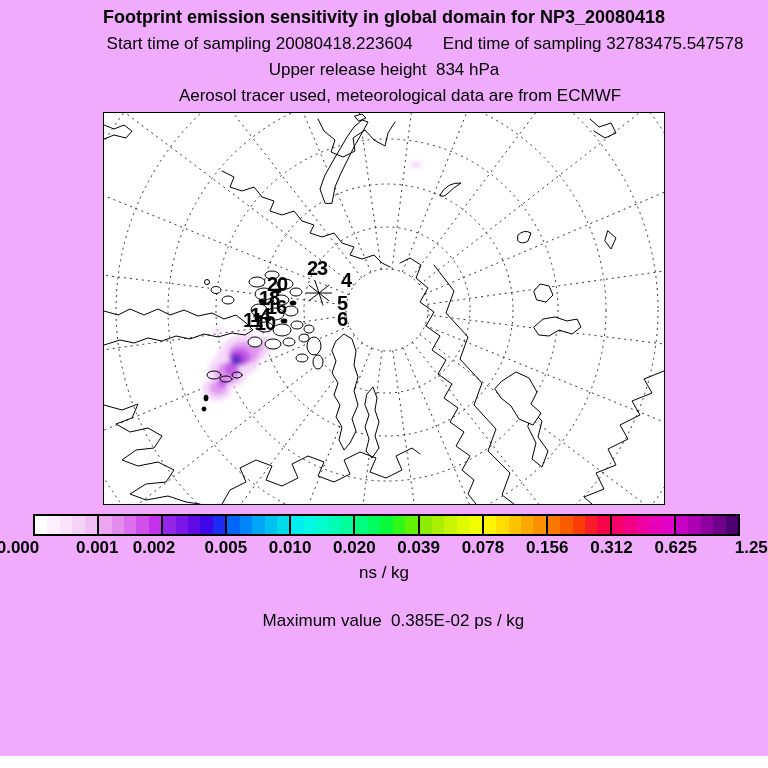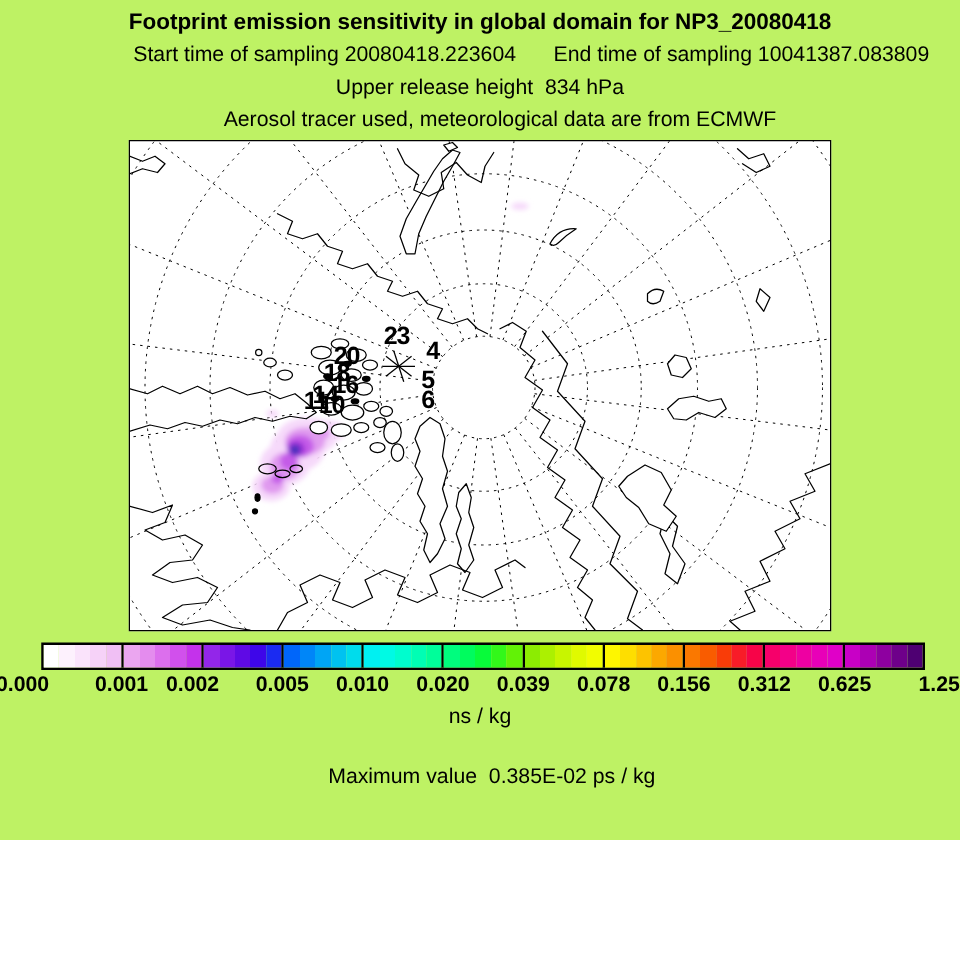--- a/index.html
+++ b/index.html
@@ -1,17 +1,17 @@
 <!DOCTYPE html>
 <html><head>
 <meta charset="utf-8">
 <style>
   html,body{margin:0;padding:0;background:#fff;}
   body{width:768px;height:768px;font-family:"Liberation Sans",sans-serif;color:#000;}
-  .page{position:relative;width:768px;height:672px;background:#bef264;overflow:hidden;}
+  .page{position:relative;width:768px;height:756px;background:#f0abfc;overflow:hidden;}
   .hdr{position:absolute;left:0;width:768px;text-align:center;line-height:1.15;}
   .hdr span{white-space:pre;}
   .title{top:7px;font-size:18px;font-weight:bold;}
   .row2{top:34px;font-size:17px;display:flex;justify-content:center;gap:30px;margin-left:41px;}
   .row3{top:60px;font-size:17px;display:flex;justify-content:center;gap:52px;}
   .row4{top:86px;font-size:17px;padding-left:16px;}
   .map{position:absolute;left:103px;top:112px;width:560px;height:391px;border:1px solid #000;background:#fff;}
   .map svg{display:block;}
   .cbar{position:absolute;left:33px;top:514px;width:707px;height:22px;border:2px solid #000;box-sizing:border-box;display:flex;}
   .cb-seg{flex:1;display:flex;border-right:2px solid #000;}
@@ -25,21 +25,21 @@
 </head>
 <body>
 
 <div class="page">
 
   <div class="hdr title">
     <span>Footprint emission sensitivity in global domain for NP3_20080418</span>
   </div>
   <div class="hdr row2">
     <span>Start time of sampling 20080418.223604</span>
-    <span>End time of sampling 10041387.083809</span>
+    <span>End time of sampling 32783475.547578</span>
   </div>
   <div class="hdr row3">
     <span>Upper release height  834 hPa</span>
   </div>
   <div class="hdr row4">
     <span>Aerosol tracer used, meteorological data are from ECMWF</span>
   </div>
 
   <div class="map">
     <svg width="560" height="391" viewBox="0 0 560 391">

